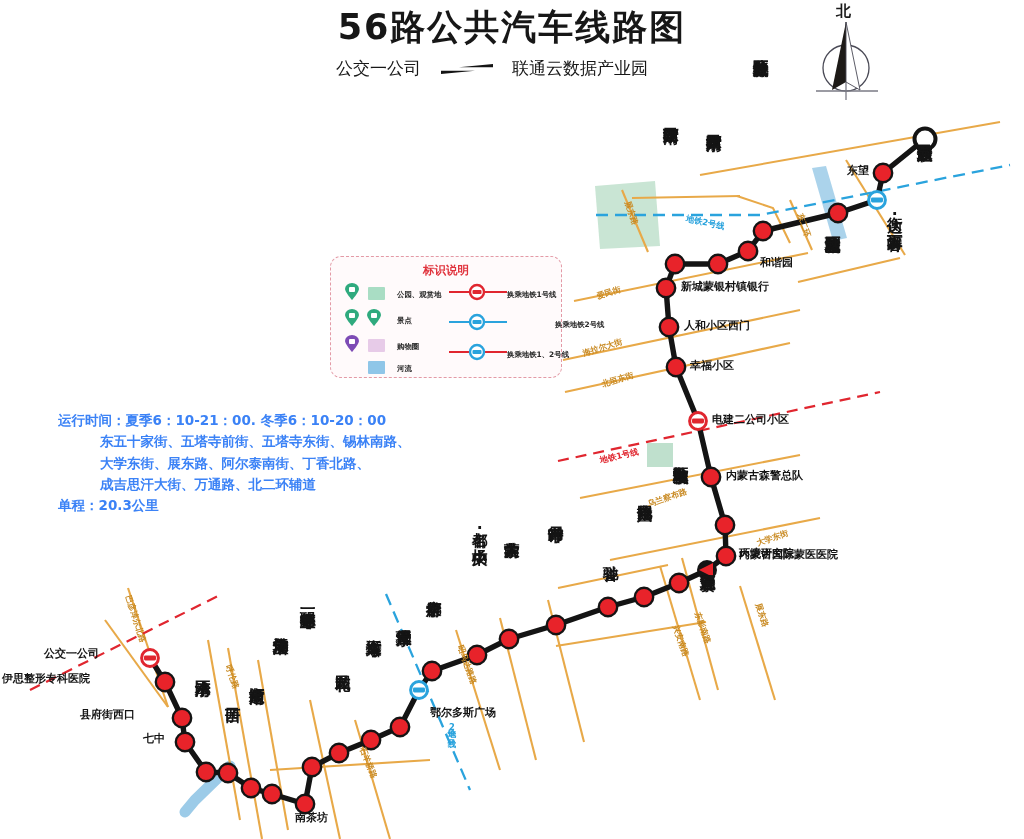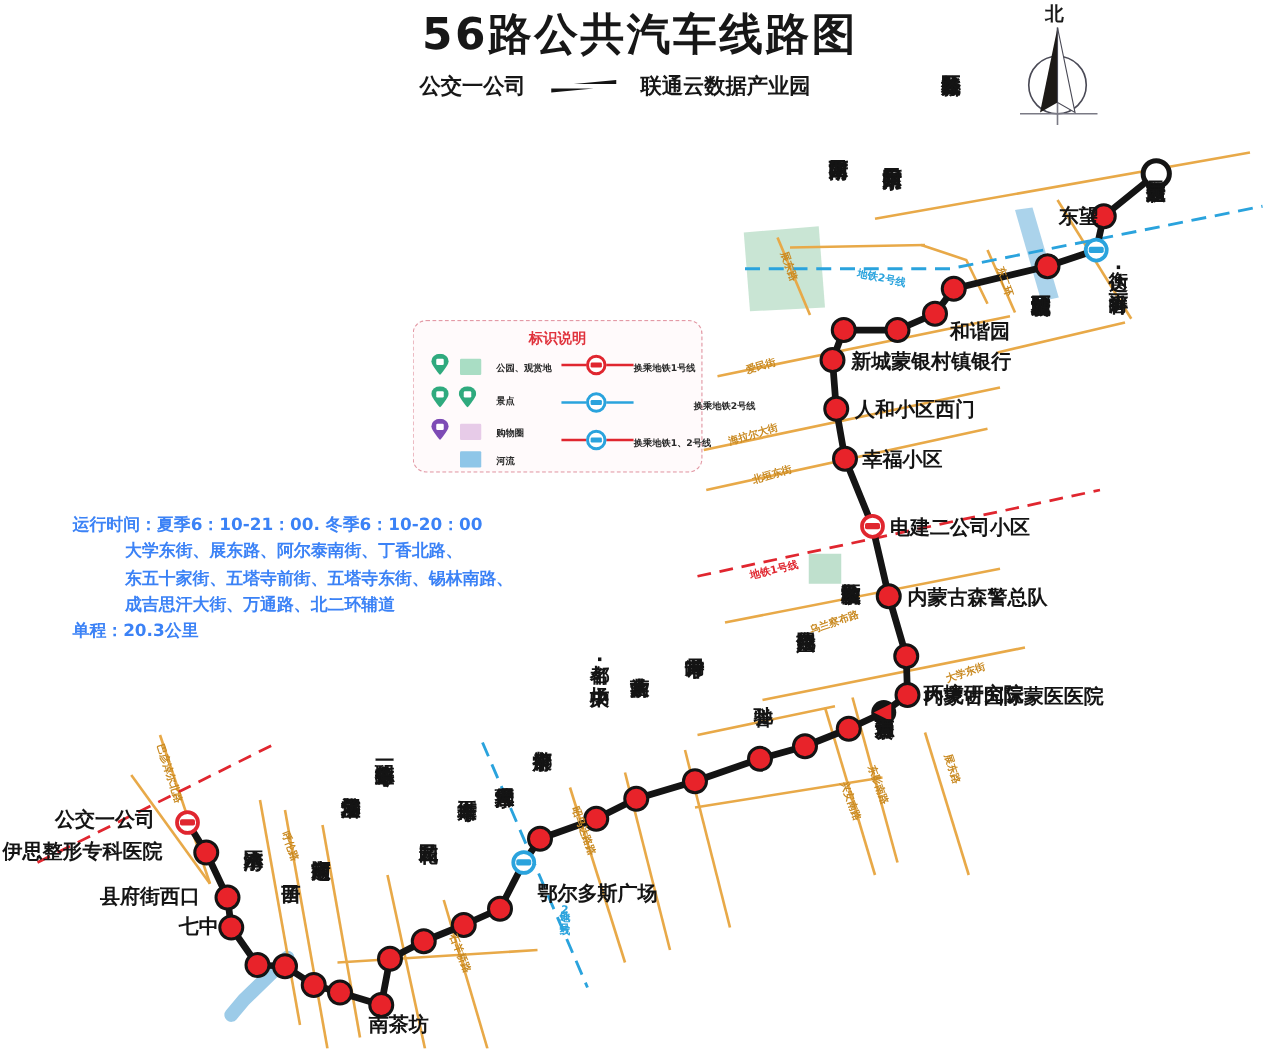--- a/index.html
+++ b/index.html
@@ -1,24 +1,24 @@
 <!DOCTYPE html>
 <html><head>
 <meta charset="utf-8">
 <style>
   html,body{margin:0;padding:0;background:#ffffff;}
   body{font-family:"DejaVu Sans","Liberation Sans",sans-serif;color:#1a1a1a;}
   #stage{position:relative;width:1024px;height:839px;overflow:hidden;background:#fff;}
   #svgmap{position:absolute;left:0;top:0;width:1024px;height:839px;}
   .lbl{position:absolute;white-space:nowrap;line-height:1.0;color:#141414;font-weight:700;}
   .vlbl{position:absolute;writing-mode:vertical-rl;text-orientation:upright;white-space:nowrap;line-height:1.02;color:#141414;font-weight:700;letter-spacing:0px;}
-  .st{font-size:16px;}
+  .st{font-size:11px;}
   .stv{font-size:15.5px;}
   #title{position:absolute;left:0;top:4px;width:1024px;text-align:center;font-size:35px;font-weight:700;letter-spacing:2px;color:#171717;}
-  #subtitle{position:absolute;left:0;top:57px;width:984px;text-align:center;font-size:17px;font-weight:700;color:#171717;}
+  #subtitle{position:absolute;left:0;top:57px;width:984px;text-align:center;font-size:17px;font-weight:400;color:#171717;}
   #subtitle span{display:inline-block;vertical-align:middle;}
   .arrowbox{width:60px;height:16px;position:relative;margin:0 10px;}
   #compassLabel{position:absolute;left:836px;top:2px;font-size:15px;font-weight:700;}
   #infoblock{position:absolute;left:58px;top:410px;font-size:13.5px;font-weight:700;line-height:1.58;color:#3b82f6;}
   #infoblock .ln{white-space:nowrap;}
   #infoblock .ind{padding-left:42px;}
   #legend{position:absolute;left:330px;top:256px;width:230px;height:120px;border:1.4px dashed #e39aa6;border-radius:11px;background:#fffafb;}
   #legendTitle{position:absolute;left:0;top:6px;width:230px;text-align:center;font-size:11.5px;font-weight:700;color:#e0323c;}
   .lgrow{position:absolute;font-size:7.4px;font-weight:700;color:#2a2a2a;white-space:nowrap;}
   .swatch{position:absolute;width:17px;height:13px;border-radius:1px;}
@@ -223,22 +223,22 @@
         <circle cx="846" cy="68" r="23" fill="none" stroke="#4a4a56" stroke-width="1.3"></circle>
         <line x1="846" y1="22" x2="846" y2="100" stroke="#7a7a85" stroke-width="1.3"></line>
         <line x1="816" y1="91" x2="878" y2="91" stroke="#7a7a85" stroke-width="1.3"></line>
         <polygon points="846,22 832,90 846,82" fill="#1d1a17"></polygon>
         <polygon points="846,22 860,90 846,82" fill="#ffffff" stroke="#4a4a56" stroke-width="0.9"></polygon>
       </g>
     </svg>
 
   <div id="infoblock">
     <div class="ln">运行时间：夏季6：10-21：00. 冬季6：10-20：00</div>
+    <div class="ln ind">东五十家街、五塔寺前街、五塔寺东街、锡林南路、</div>
     <div class="ln ind">大学东街、展东路、阿尔泰南街、丁香北路、</div>
-    <div class="ln ind">东五十家街、五塔寺前街、五塔寺东街、锡林南路、</div>
     <div class="ln ind">成吉思汗大街、万通路、北二环辅道</div>
     <div class="ln">单程：20.3公里</div>
   </div>
 
   <div id="legend">
     <div id="legendTitle">标识说明</div>
     <div id="legendItems">
         <div class="pin" style="left: 14px; top: 26px;"><svg width="14" height="17" viewBox="0 0 14 17">
             <path d="M7 17 C7 17 0 9 0 6 A7 6 0 0 1 14 6 C14 9 7 17 7 17Z" fill="#2faa7e"></path>
             <rect x="4" y="4" width="6" height="5" fill="#fff" rx="1"></rect>

